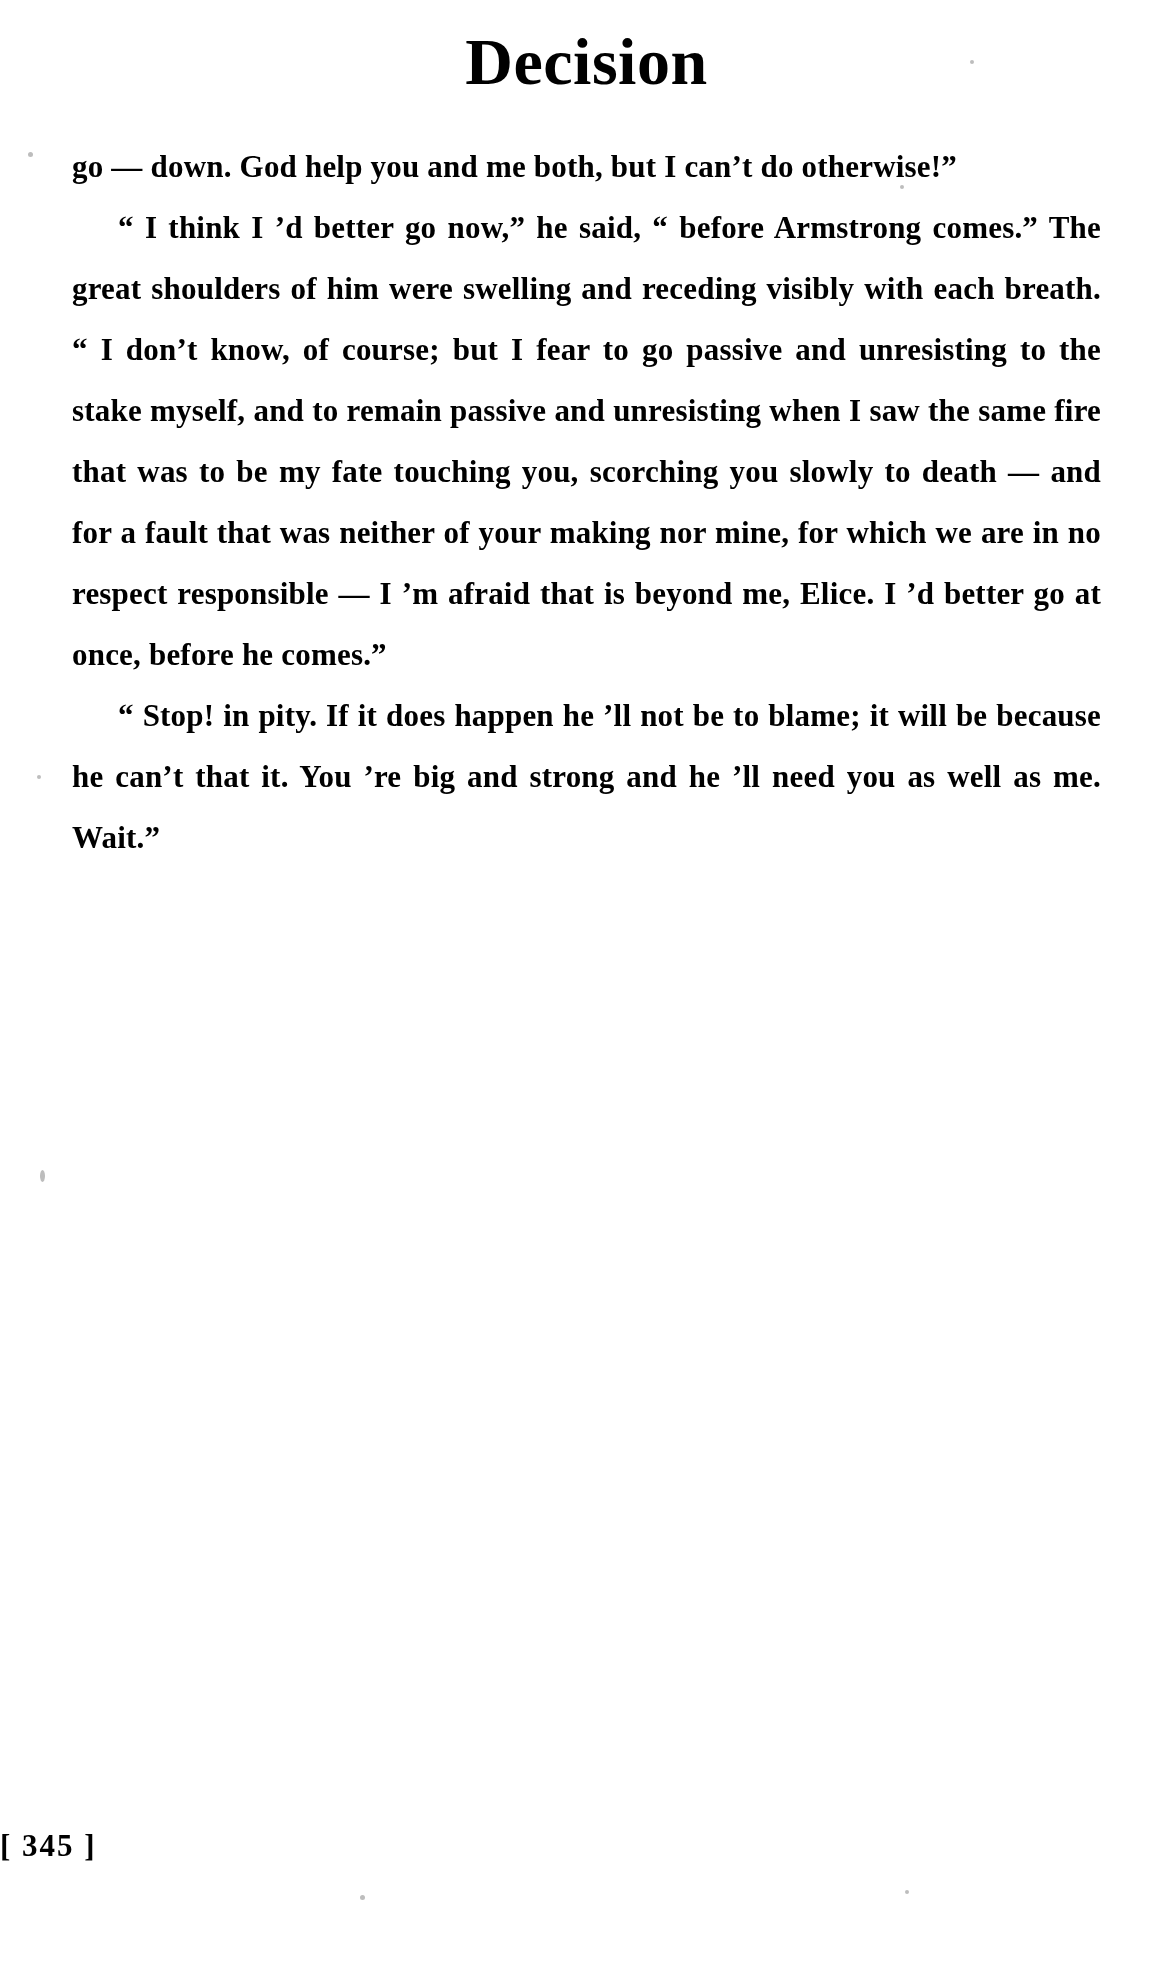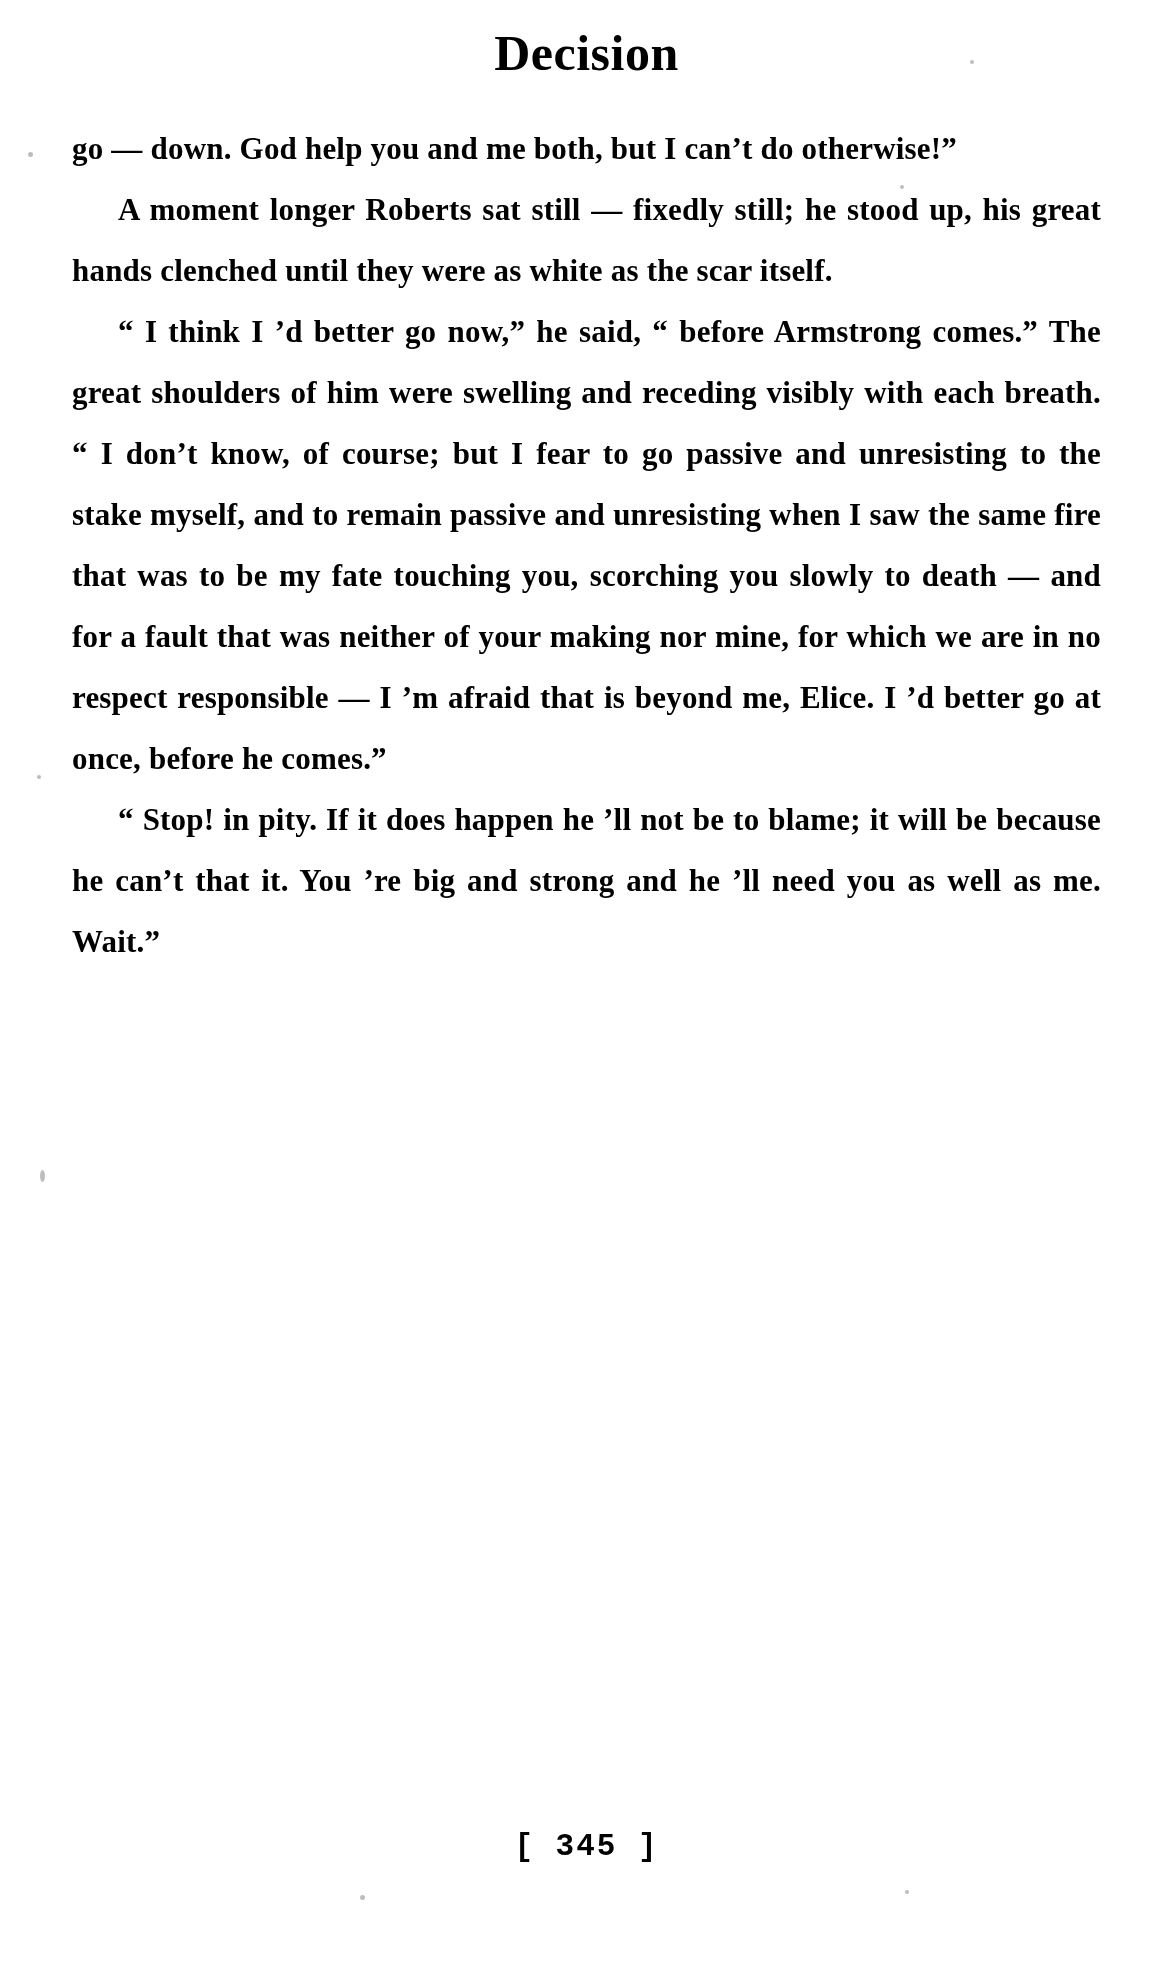--- a/index.html
+++ b/index.html
@@ -19,21 +19,21 @@
     position: absolute;
     left: 0;
     top: 0;
     width: 1173px;
     height: 1982px;
     box-sizing: border-box;
     padding: 0;
   }
   .running-head {
     text-align: center;
-    font-size: 50px;
+    font-size: 66px;
     font-weight: 700;
     letter-spacing: 0.5px;
     margin-top: 24px;
     margin-bottom: 36px;
     font-family: "Liberation Serif", "DejaVu Serif", serif;
   }
   .body-text {
     margin: 0 72px 0 72px;
     font-size: 31px;
     line-height: 61px;
@@ -47,44 +47,42 @@
     text-indent: 46px;
   }
   .body-text p.no-indent {
     text-indent: 0;
   }
   .folio {
     position: absolute;
     left: 0;
     right: 0;
     bottom: 118px;
-    text-align: center;
+    text-align: left;
     font-size: 31px;
     font-weight: 700;
     letter-spacing: 2px;
-    font-family: Liberation Mono, monospace;
   }
   
   .speck {
     position: absolute;
     background: #bdbdbd;
     border-radius: 50%;
     pointer-events: none;
   }
 </style>
 </head>
 <body>
 
 <div class="page">
 
   <div class="running-head">Decision</div>
 
   <div class="body-text">
     <p class="no-indent">go — down.  God help you and me both, but I can’t do otherwise!”</p>
-    <p>A moment longer Roberts sat still — fixedly still; he stood up, his great hands clenched until they were as white as the scar itself.</p>
     <p>“ I think I ’d better go now,” he said, “ before Armstrong comes.”  The great shoulders of him were swelling and receding visibly with each breath.  “ I don’t know, of course; but I fear to go passive and unresisting to the stake myself, and to remain passive and unresisting when I saw the same fire that was to be my fate touching you, scorching you slowly to death — and for a fault that was neither of your making nor mine, for which we are in no respect responsible —  I ’m afraid that is beyond me, Elice.  I ’d better go at once, before he comes.”</p>
     <p>“ Stop! in pity.  If it does happen he ’ll not be to blame; it will be because he can’t that it. You ’re big and strong and he ’ll need you as well as me.  Wait.”</p>
   </div>
 
   <div class="folio">[ 345 ]</div>
 
   <span class="speck" style="left:28px; top:152px; width:5px; height:5px;"></span>
   <span class="speck" style="left:900px; top:185px; width:4px; height:4px;"></span>
   <span class="speck" style="left:37px; top:775px; width:4px; height:4px;"></span>
   <span class="speck" style="left:40px; top:1170px; width:5px; height:12px;"></span>

